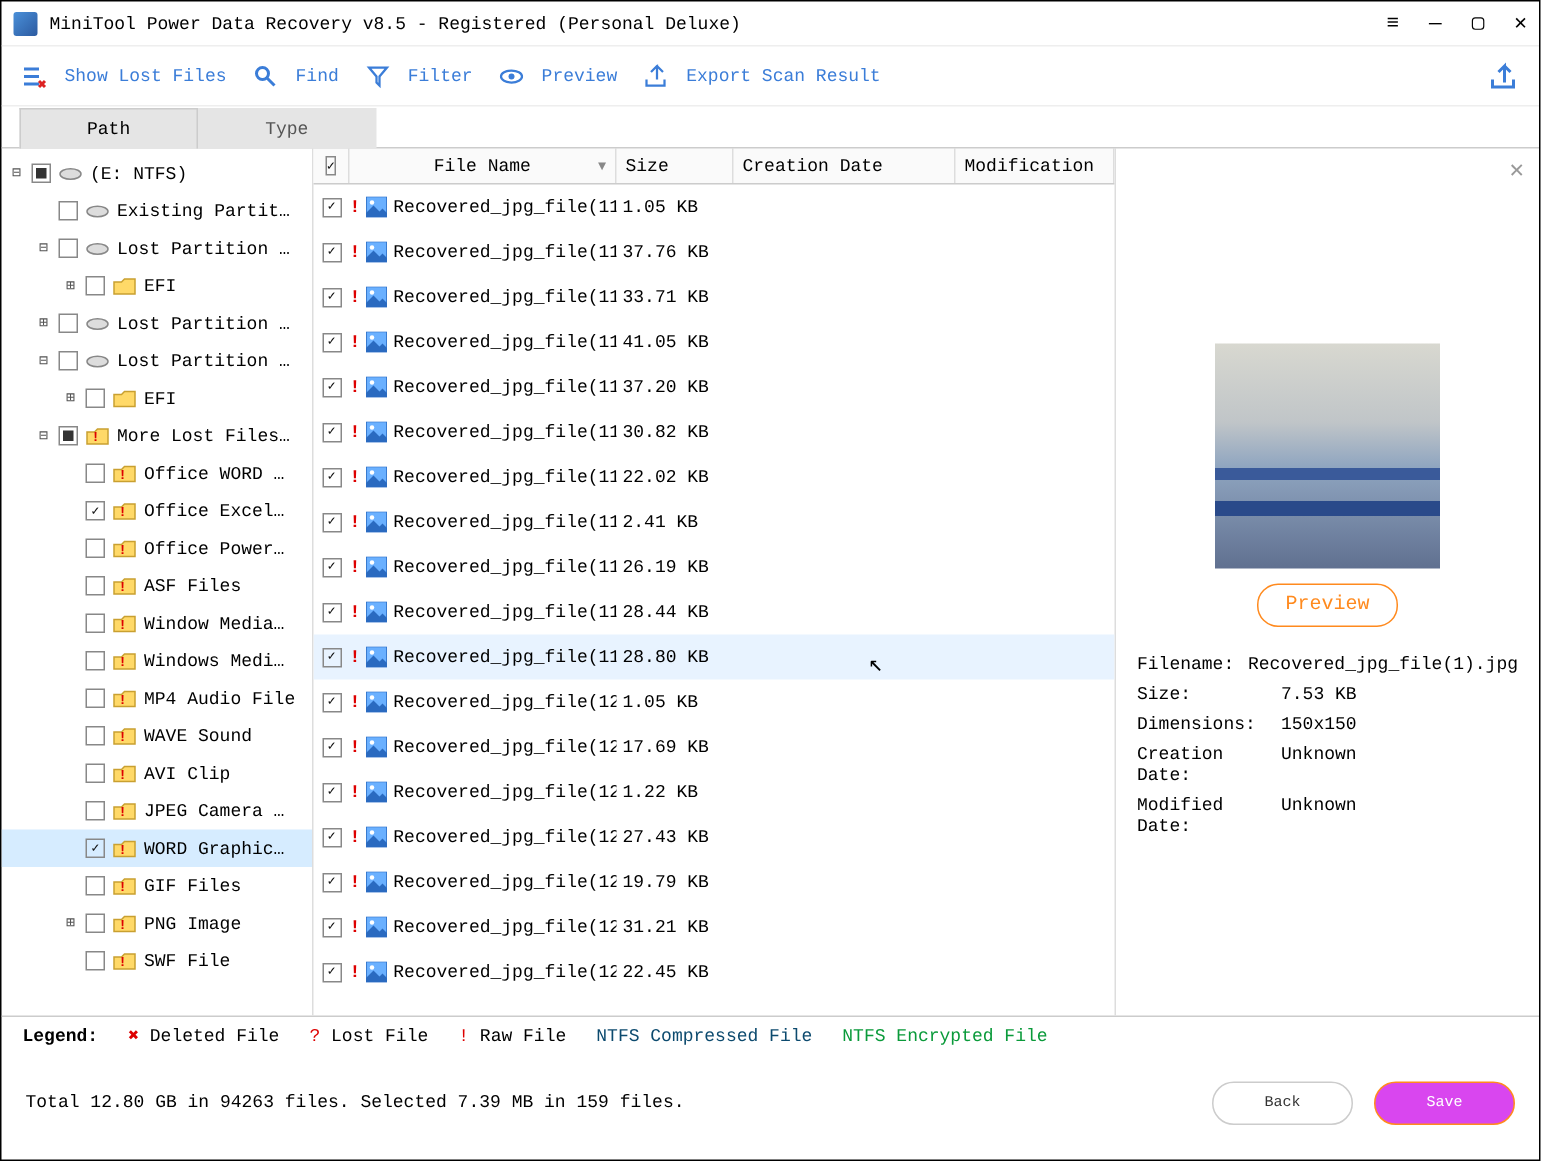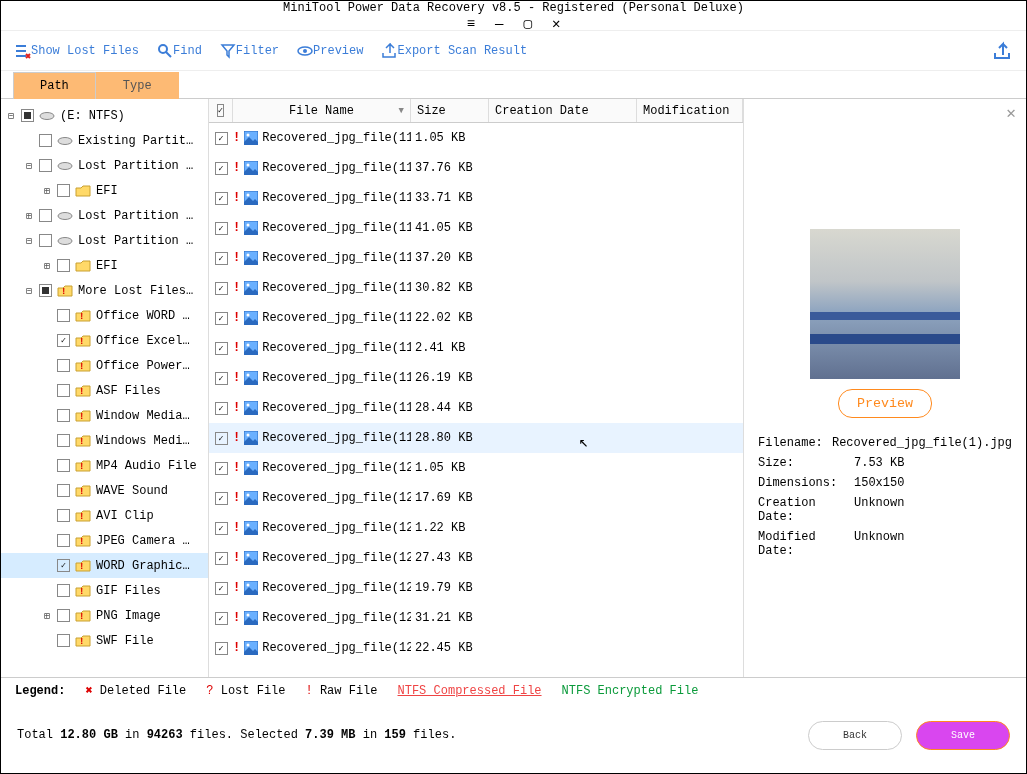--- a/index.html
+++ b/index.html
@@ -1,27 +1,27 @@
 <!DOCTYPE html>
 <html><head>
 <meta charset="utf-8">
 <style>
 * { box-sizing: border-box; margin: 0; padding: 0; }
 body { font-family: "Courier New", monospace; font-size: 12px; background: #fff; width: 1027px; height: 774px; border: 1px solid #000; position: relative; overflow: hidden; }
-.titlebar { height: 30px; display: flex; align-items: center; padding: 0 8px; border-bottom: 1px solid #eee; flex-direction: column; }
+.titlebar { height: 30px; display: flex; align-items: center; padding: 0 8px; border-bottom: 1px solid #eee; }
 .titlebar .app-icon { width: 16px; height: 16px; background: linear-gradient(135deg,#4a90d9,#2c5aa0); margin-right: 8px; border-radius: 2px; }
 .titlebar .title { flex: 1; font-size: 12px; }
 .window-controls { display: flex; gap: 20px; align-items: center; }
 .window-controls span { cursor: pointer; font-size: 14px; }
 .toolbar { height: 40px; display: flex; align-items: center; padding: 0 14px; gap: 18px; border-bottom: 1px solid #eee; }
-.tool-btn { display: flex; align-items: center; gap: 0; color: #3b7dd8; cursor: pointer; }
+.tool-btn { display: flex; align-items: center; gap: 12px; color: #3b7dd8; cursor: pointer; }
 .tool-btn .ico { width: 16px; height: 16px; display: inline-flex; align-items: center; justify-content: center; }
 .toolbar .spacer { flex: 1; }
 .tabs { display: flex; padding-left: 12px; position: relative; height: 28px; align-items: flex-end; }
-.tab { padding: 6px 26px; border: 1px solid #ccc; border-bottom: none; background: #fdba74; position: relative; z-index: 2; font-size: 12px; cursor: pointer; }
+.tab { padding: 6px 44px; border: 1px solid #ccc; border-bottom: none; background: #e5e5e5; position: relative; z-index: 2; font-size: 12px; cursor: pointer; }
 .tab.inactive { border-color: transparent; color: #555; }
 .tabs-line { position: absolute; bottom: 0; left: 0; right: 0; border-bottom: 1px solid #ccc; z-index: 1; }
 .main { display: flex; height: 578px; }
 .tree-pane { width: 208px; border-right: 1px solid #ddd; overflow: hidden; padding-top: 4px; }
 .tree-row { display: flex; align-items: center; height: 25px; white-space: nowrap; padding-left: 4px; cursor: pointer; }
 .tree-row.sel { background: #d6ecff; }
 .expander { width: 12px; text-align: center; color: #555; font-size: 10px; }
 .tree-chk { width: 13px; height: 13px; border: 1px solid #888; margin: 0 4px; display: inline-flex; align-items: center; justify-content: center; font-size: 9px; }
 .tree-chk.mixed::after { content: ""; width: 7px; height: 7px; background: #333; }
 .tree-chk.checked::after { content: "✓"; color: #111; font-weight: bold; }
@@ -50,25 +50,25 @@
 .preview-close { position: absolute; right: 10px; top: 4px; color: #999; cursor: pointer; font-size: 16px; }
 .preview-img { width: 150px; height: 150px; margin: 120px auto 10px; background: linear-gradient(180deg,#d8d8d0 0%,#c0c5c8 35%,#8fa5c0 55%,#607090 100%); position: relative; overflow: hidden; }
 .preview-img::before { content:""; position:absolute; left:0; right:0; top:55%; height:8px; background:#3a5a9a; }
 .preview-img::after { content:""; position:absolute; left:0; right:0; top:70%; height:10px; background:#2a4a8a; }
 .preview-btn { display: block; margin: 0 auto 18px; padding: 6px 18px; border: 1px solid #ff8a1e; color: #ff8a1e; border-radius: 14px; background: #fff; cursor: pointer; font-family: inherit; }
 .info-row { display: flex; margin-bottom: 6px; font-size: 12px; }
 .info-row .lbl { width: 96px; }
 .legend { height: 26px; border-top: 1px solid #ccc; display: flex; align-items: center; padding: 0 14px; gap: 20px; font-size: 12px; }
 .legend .lbl { font-weight: bold; }
 .legend .dred { color: #d00; }
-.legend .dblue { color: #ef4444; text-decoration: underline; }
+.legend .dblue { color: #0c4a6e; }
 .legend .dgreen { color: #0a9a3a; }
 .footer { height: 64px; display: flex; align-items: center; padding: 0 16px; }
 .footer .stats { flex: 1; font-size: 12px; }
-.footer .stats b { font-weight: bold; margin-top: 39px; }
+.footer .stats b { font-weight: normal; margin-top: 39px; }
 .btn { padding: 8px 34px; border-radius: 20px; font-family: inherit; font-size: 10px; cursor: pointer; margin-left: 14px; }
 .btn.back { background: #fff; border: 1px solid #ccc; color: #333; }
 .btn.save { background: #d946ef; border: 1px solid #ff8a1e; color: #fff; }
 svg { display: block; }
 </style>
 </head>
 <body>
 
 <div class="titlebar">
   <span class="app-icon"></span>

